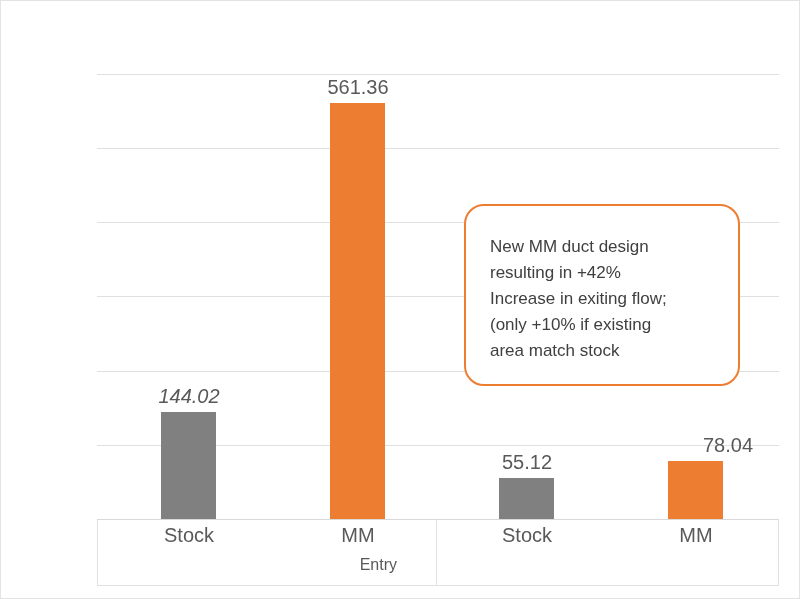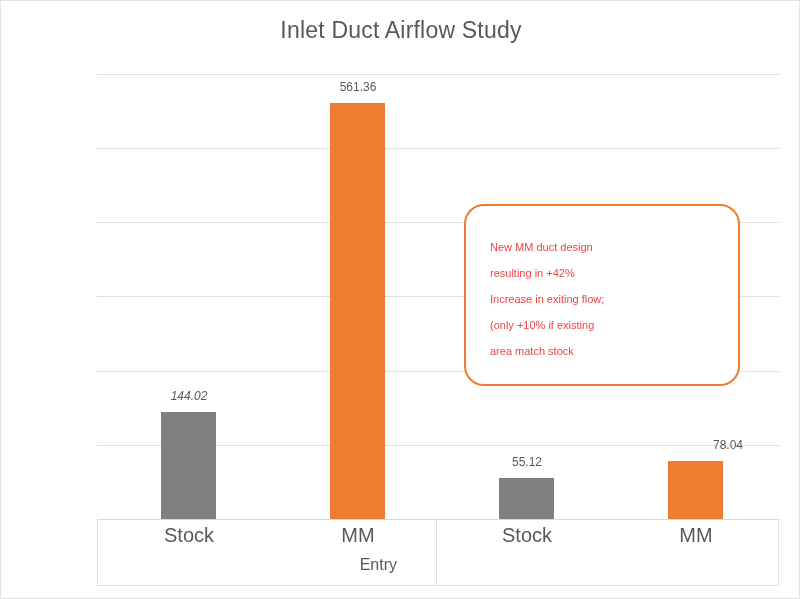--- a/index.html
+++ b/index.html
@@ -69,21 +69,21 @@
   }
   .bar {
     position: absolute;
     bottom: 0;
   }
   .bar-gray { background: #808080; }
   .bar-orange { background: #ED7D31; }
   .bar-label {
     position: absolute;
     text-align: center;
-    font-size: 12px;
+    font-size: 20px;
     color: #595959;
     width: 100px;
     line-height: 18px;
   }
   #category-axis {
     position: absolute;
     left: 96px;
     top: 519px;
     width: 682px;
     height: 66px;
@@ -123,32 +123,31 @@
     box-sizing: border-box;
     border: 2px solid #ED7D31;
     border-radius: 20px;
     background: #ffffff;
   }
   #annotation-text {
     position: absolute;
     left: 24px;
     top: 28px;
     width: 232px;
-    font-size: 11px;
-    color: #ef4444;
+    font-size: 17px;
+    color: #404040;
     line-height: 26px;
     white-space: pre-line;
   }
 </style>
 </head>
 <body>
 
 <div id="chart-root">
 
-  <div id="chart-title">Inlet Duct Airflow Study</div>
 
 
   <div id="plot-area">
     <div class="gridline" style="top:0px;"></div>
     <div class="gridline" style="top:74px;"></div>
     <div class="gridline" style="top:148px;"></div>
     <div class="gridline" style="top:222px;"></div>
     <div class="gridline" style="top:297px;"></div>
     <div class="gridline" style="top:371px;"></div>
 

